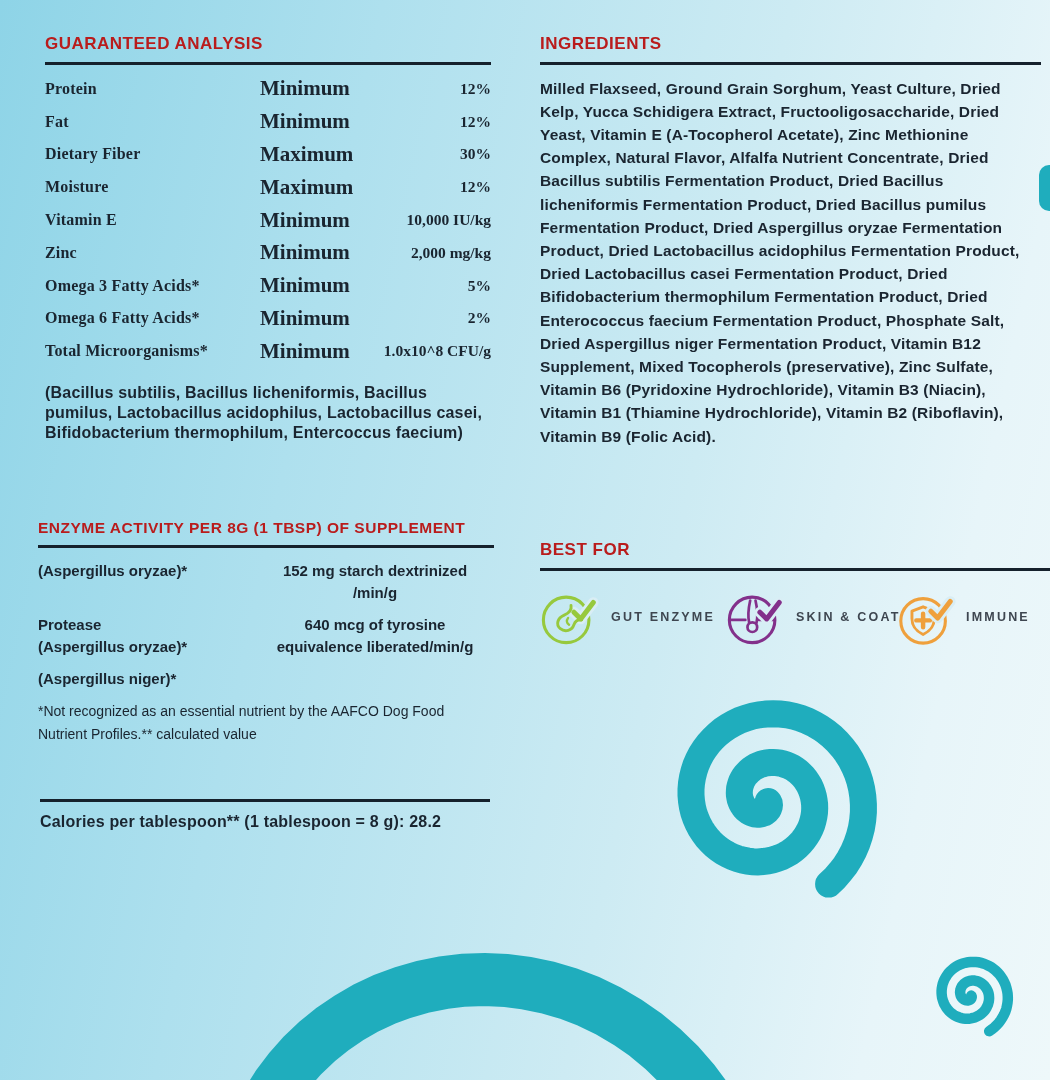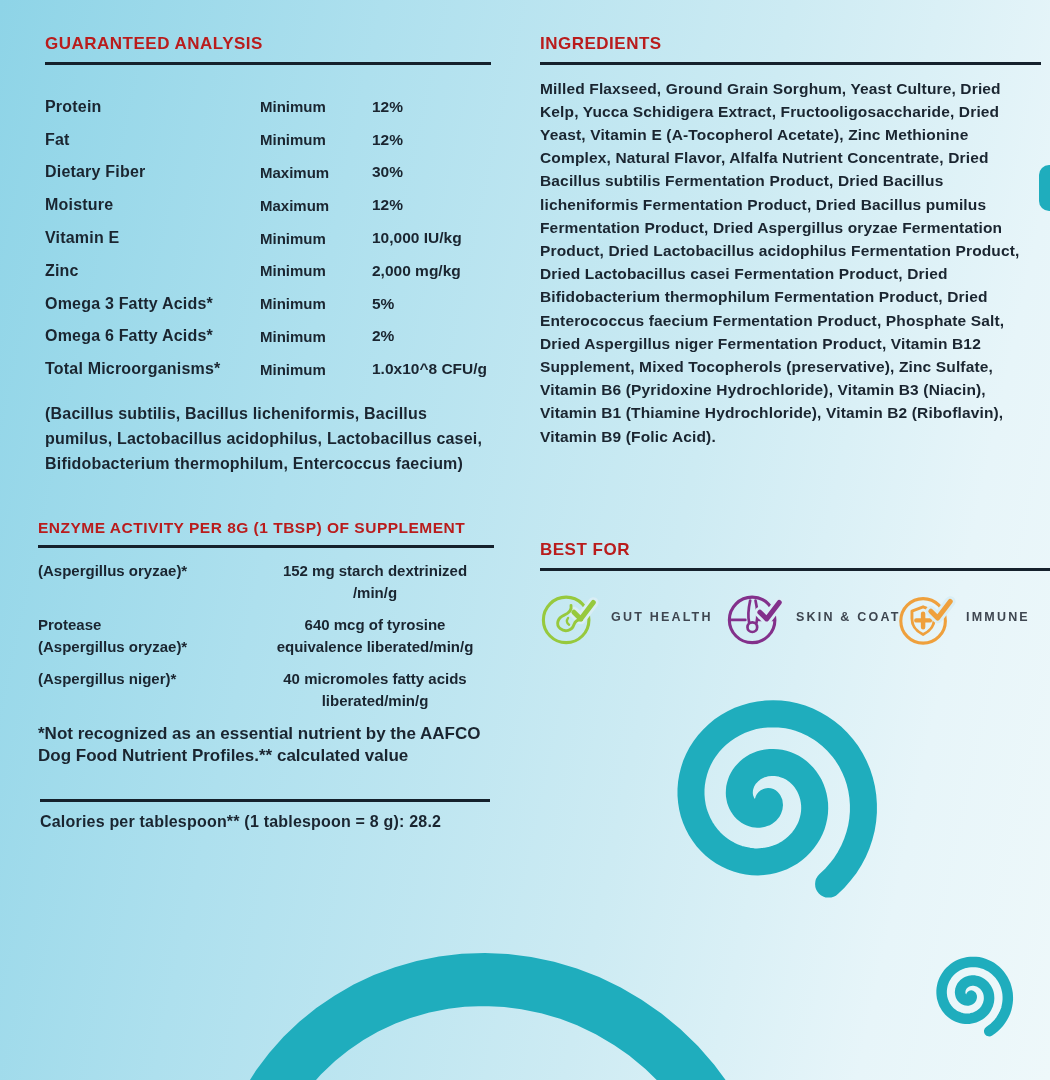--- a/index.html
+++ b/index.html
@@ -12,35 +12,35 @@
   }
   .abs { position:absolute; }
   .section-title {
     font-size:17px; font-weight:800; letter-spacing:.5px;
     color:#b91c1c; white-space:nowrap;
   }
   .rule { height:2.5px; background:#15212c; margin-top:8px; }
 
   
   #ga { left:45px; top:34px; width:446px; }
-  .ga-rows { margin-top:26px; }
+  .ga-rows { margin-top:8px;font-family:Liberation Serif, serif; }
   .ga-row { display:flex; align-items:center; height:32.8px; }
   .ga-name  { width:215px; font-size:16px; font-weight:700; letter-spacing:.2px; }
-  .ga-basis { width:112px; font-size:15px; font-weight:700; }
-  .ga-value { flex:1; text-align:left; font-size:15.5px; font-weight:700; white-space:nowrap; }
-  .micro-note { margin-top:15px; font-size:16px; font-weight:700; line-height:25px; letter-spacing:.2px; }
+  .ga-basis { width:112px; font-size:21px; font-weight:700; }
+  .ga-value { flex:1; text-align:right; font-size:15.5px; font-weight:700; white-space:nowrap; }
+  .micro-note { margin-top:15px; font-size:16px; font-weight:700; line-height:20px; letter-spacing:.2px; }
 
   
   #enzyme { left:38px; top:519px; width:456px; }
   #enzyme .section-title { font-size:15.5px; }
   .enz-rows { margin-top:12px; }
   .enz-row { display:flex; margin-bottom:9px; }
   .enz-left { width:218px; font-size:15px; font-weight:700; line-height:22.5px; }
   .enz-right { flex:1; text-align:center; font-size:15px; font-weight:700; line-height:22.5px; white-space:pre-line; }
-  .footnote { margin-top:10px; font-size:17px; font-weight:700; line-height:22.5px; }
+  .footnote { margin-top:10px; font-size:14px; font-weight:400; line-height:22.5px; }
 
   
   #calorie { left:40px; top:791px; width:450px; }
   .calorie-text { margin-top:11px; font-size:16px; font-weight:700; letter-spacing:.2px; }
 
   
   #ingredients { left:540px; top:34px; width:501px; }
   .ingredients-text { margin-top:12px; font-size:15.5px; font-weight:700; line-height:23.2px; letter-spacing:.15px; }
 
   
@@ -144,22 +144,20 @@
         <div>Protease</div>
         <div>(Aspergillus oryzae)*</div>
       </div>
       <div class="enz-right">640 mcg of tyrosine
 equivalence liberated/min/g</div>
     </div>
     <div class="enz-row">
       <div class="enz-left">
         <div>(Aspergillus niger)*</div>
       </div>
-      <div class="enz-right">40 micromoles fatty acids
-liberated/min/g</div>
     </div>
   </div>
   <p class="footnote">*Not recognized as an essential nutrient by the AAFCO Dog Food Nutrient Profiles.** calculated value</p>
 </section>
 
 <section id="calorie" class="abs">
   <div class="rule"></div>
   <p class="calorie-text">Calories per tablespoon** (1 tablespoon = 8 g): 28.2</p>
 </section>
 
@@ -177,21 +175,21 @@
     <div class="bf-item i0">
       <svg class="bf-icon" viewBox="0 0 64 64">
         <g fill="none" stroke-linecap="round" stroke-linejoin="round" stroke="#97c93d">
           <circle cx="27" cy="35" r="23.5" stroke-width="3.2"></circle>
           <path class="halo" d="M35 27 L42 34 L55 17" stroke-width="11"></path>
           <path d="M32 20 c1 5 -2 8 -7 10 c-7 3 -9 10 -4 14 c5 4 12 2 14 -4 c1.5 -4 4.5 -5.5 8 -5" stroke-width="3"></path>
           <path d="M29 33 c-2 2.5 -1.5 5.5 1 7" stroke-width="2.4"></path>
           <path d="M35 27 L42 34 L55 17" stroke-width="5.2"></path>
         </g>
       </svg>
-      <span class="bf-label">GUT HEALTH</span>
+      <span class="bf-label">GUT ENZYME</span>
     </div>
 
     <div class="bf-item i1">
       <svg class="bf-icon" viewBox="0 0 64 64">
         <g fill="none" stroke-linecap="round" stroke-linejoin="round" stroke="#83308b">
           <circle cx="28" cy="35" r="23.5" stroke-width="3.2"></circle>
           <line x1="5.5" y1="35" x2="21" y2="35" stroke-width="2.8"></line>
           <line x1="35" y1="35" x2="50.5" y2="35" stroke-width="2.8"></line>
           <path d="M26 15 c-2 9 -2.5 17 -1 23" stroke-width="2.8"></path>
           <path d="M31.5 15 c2 9 2.5 17 1 23" stroke-width="2.8"></path>

